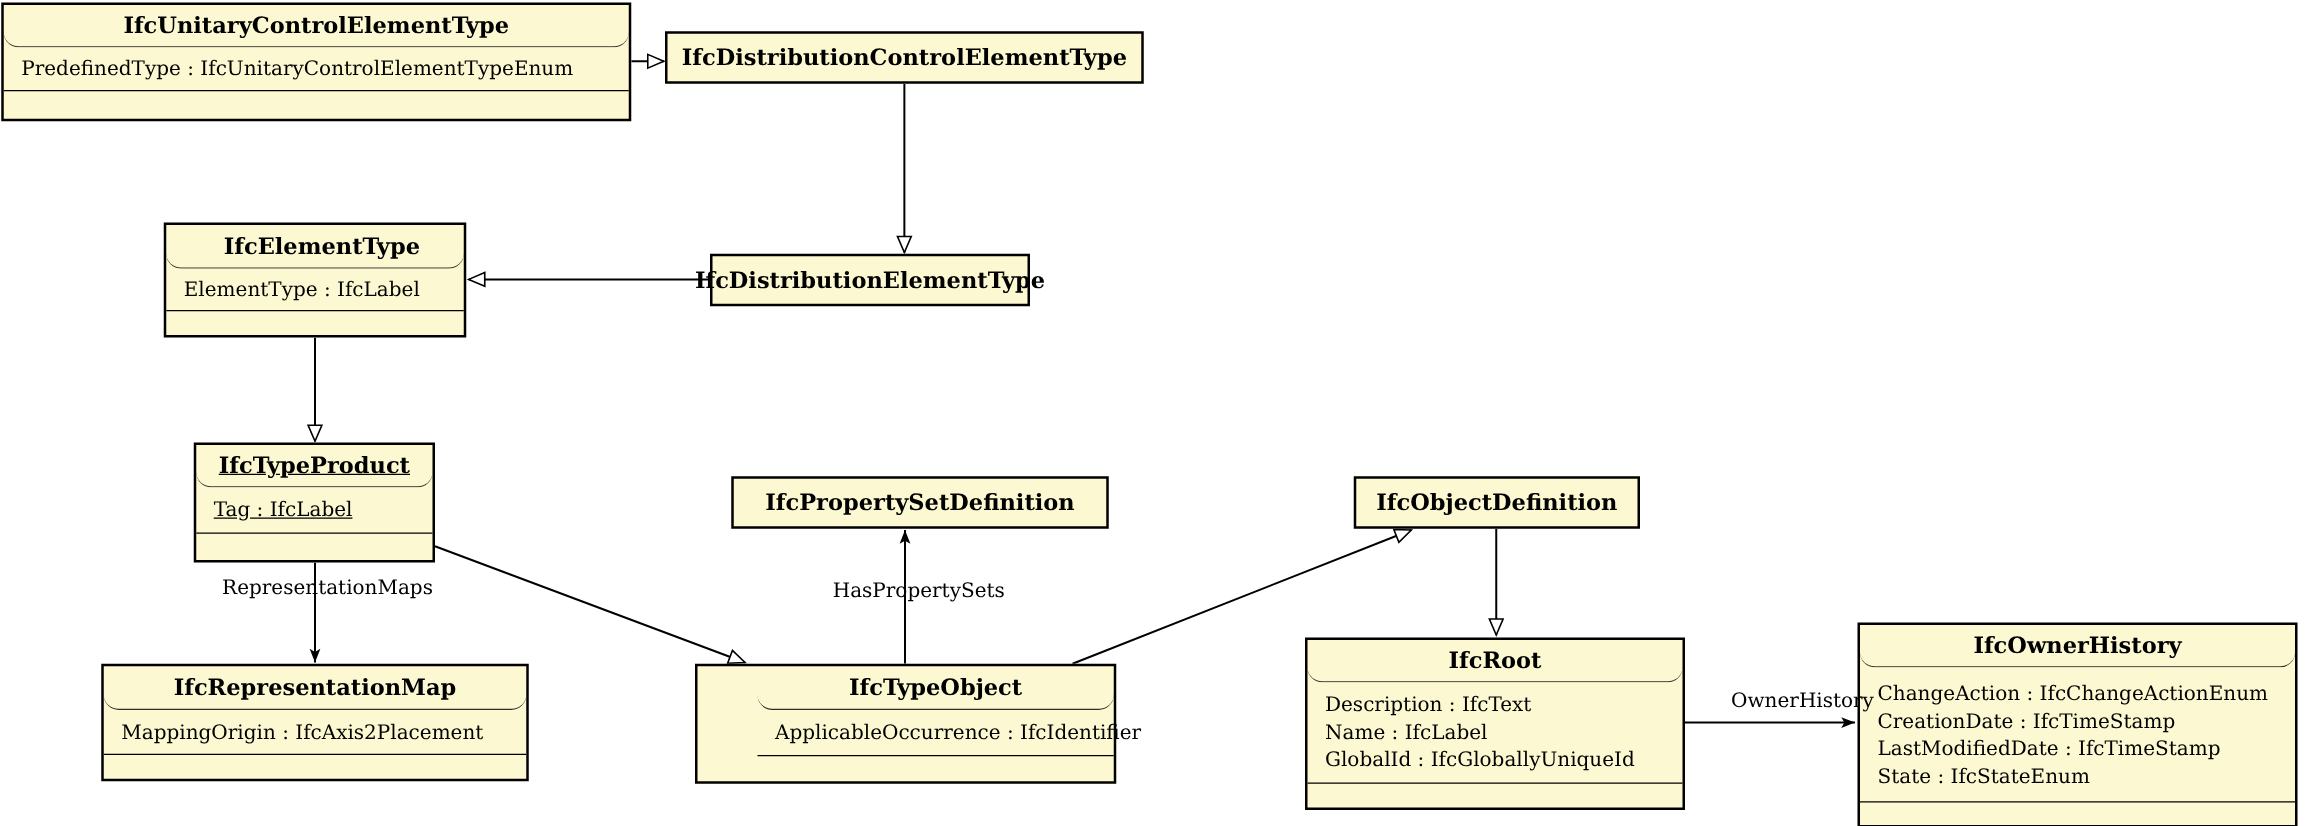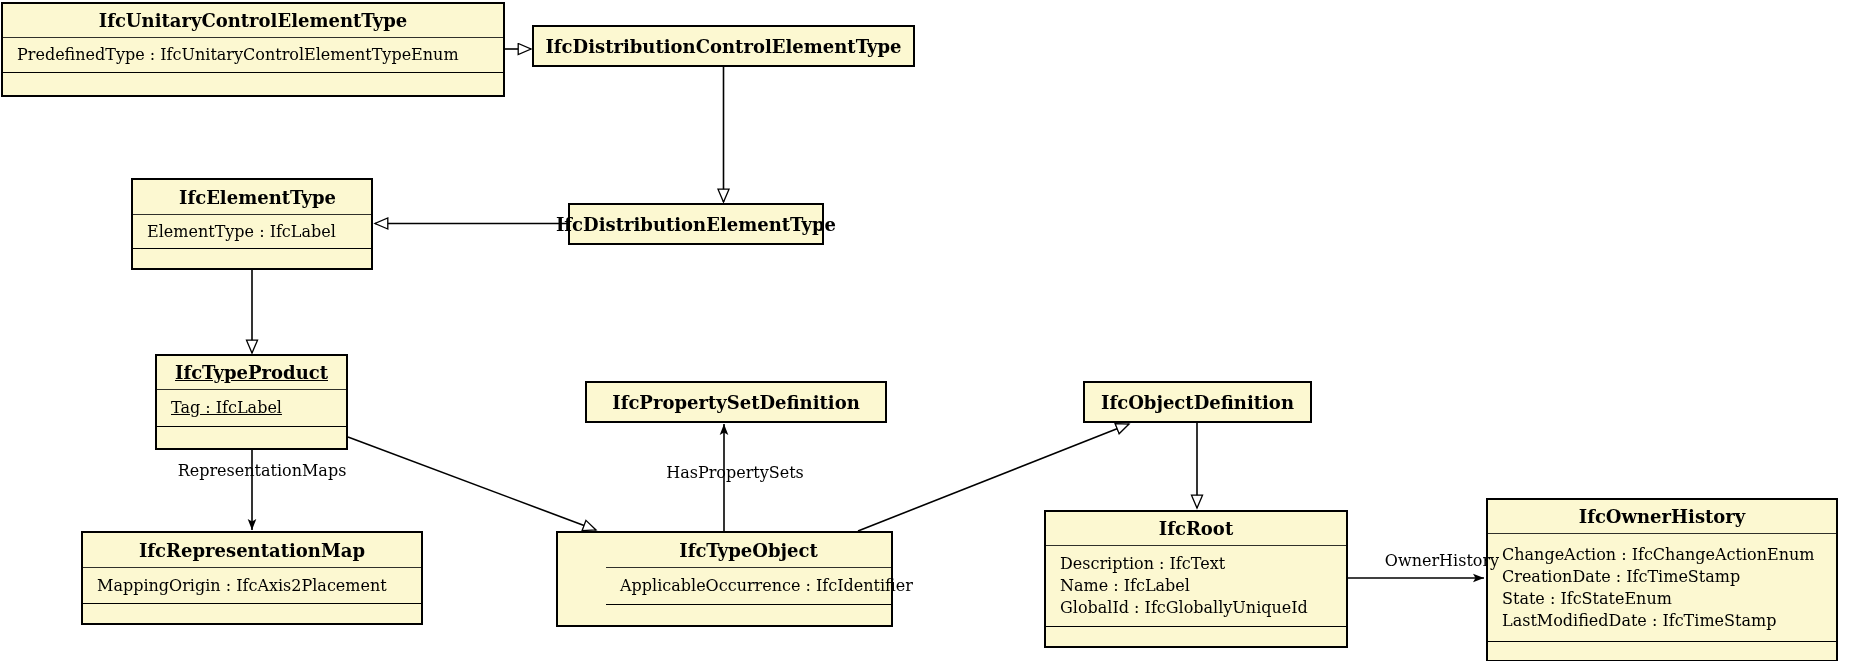--- a/index.html
+++ b/index.html
@@ -3,21 +3,21 @@
 <meta charset="utf-8">
 <style>
   html,body{margin:0;padding:0;background:#ffffff;}
   #canvas{position:relative;width:1854px;height:661px;background:#ffffff;overflow:hidden;
           font-family:"DejaVu Serif","Liberation Serif",serif;color:#000;}
   #edges{position:absolute;left:0;top:0;width:1854px;height:661px;}
   .node{position:absolute;background:#FCF8D1;border:2px solid #000;box-sizing:border-box;
         display:flex;flex-direction:column;}
   .title{font-weight:bold;font-size:18px;display:flex;align-items:center;justify-content:center;
          white-space:nowrap;flex:none;}
-  .stack .title{border-bottom:1.5px solid #30302a;}
+  .stack .title{border-bottom:1.5px solid #30302a;border-radius:12px;}
   .single .title{flex:1;}
   .attrs{flex:1;border-bottom:1px solid #000;display:flex;flex-direction:column;
          justify-content:center;padding:2px 14px;font-size:16px;line-height:22px;white-space:nowrap;}
   .empty{flex:none;}
   .elabel{position:absolute;transform:translate(-50%,-50%);font-size:16px;white-space:nowrap;margin-left:11px;}
 </style>
 </head>
 <body>
 
 <div id="canvas">
@@ -109,22 +109,22 @@
       <div>GlobalId : IfcGloballyUniqueId</div>
     </div>
     <div class="empty" style="height:19px;"></div>
   </div>
 
   <div class="node stack" style="left:1486px;top:498px;width:352px;height:164px;">
     <div class="title" style="height:33px;">IfcOwnerHistory</div>
     <div class="attrs">
       <div>ChangeAction : IfcChangeActionEnum</div>
       <div>CreationDate : IfcTimeStamp</div>
+      <div>LastModifiedDate : IfcTimeStamp</div>
       <div>State : IfcStateEnum</div>
-      <div>LastModifiedDate : IfcTimeStamp</div>
     </div>
     <div class="empty" style="height:18px;"></div>
   </div>
 
   <div class="elabel" style="left:251px;top:470px;">RepresentationMaps</div>
   <div class="elabel" style="left:724px;top:472px;">HasPropertySets</div>
   <div class="elabel" style="left:1431px;top:560px;">OwnerHistory</div>
 
 </div>
 

